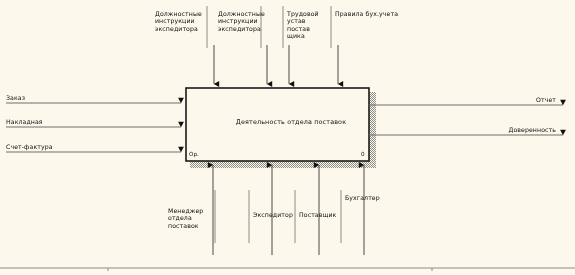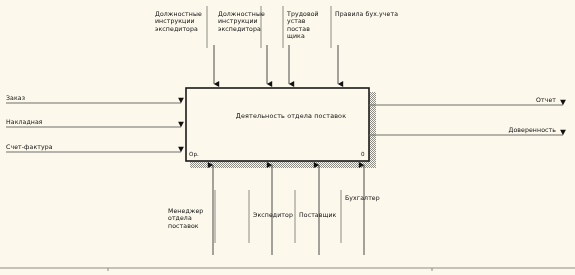--- a/index.html
+++ b/index.html
@@ -120,21 +120,21 @@
       <line x1="341" y1="190" x2="341" y2="243"></line>
     </g>
 
     <line x1="0" y1="268" x2="575" y2="268" stroke="#8d8d86" stroke-width="1"></line>
     <g stroke="#8d8d86" stroke-width="1">
       <line x1="108" y1="268" x2="108" y2="271"></line>
       <line x1="432" y1="268" x2="432" y2="271"></line>
     </g>
   </svg>
 
-  <div class="box-title" style="left:186px; top:112px; width:210px;">Деятельность отдела поставок</div>
+  <div class="box-title" style="left:186px; top:118px; width:210px;">Деятельность отдела поставок</div>
 
   <div class="corner-tag" style="left:189px; top:151px;">Ор.</div>
   <div class="corner-tag" style="left:361px; top:151px;">0</div>
 
   <div class="lbl" style="left:155px; top:10px; width:50px;">Должностные
 инструкции
 экспедитора</div>
   <div class="lbl" style="left:218px; top:10px; width:43px;">Должностные
 инструкции
 экспедитора</div>

